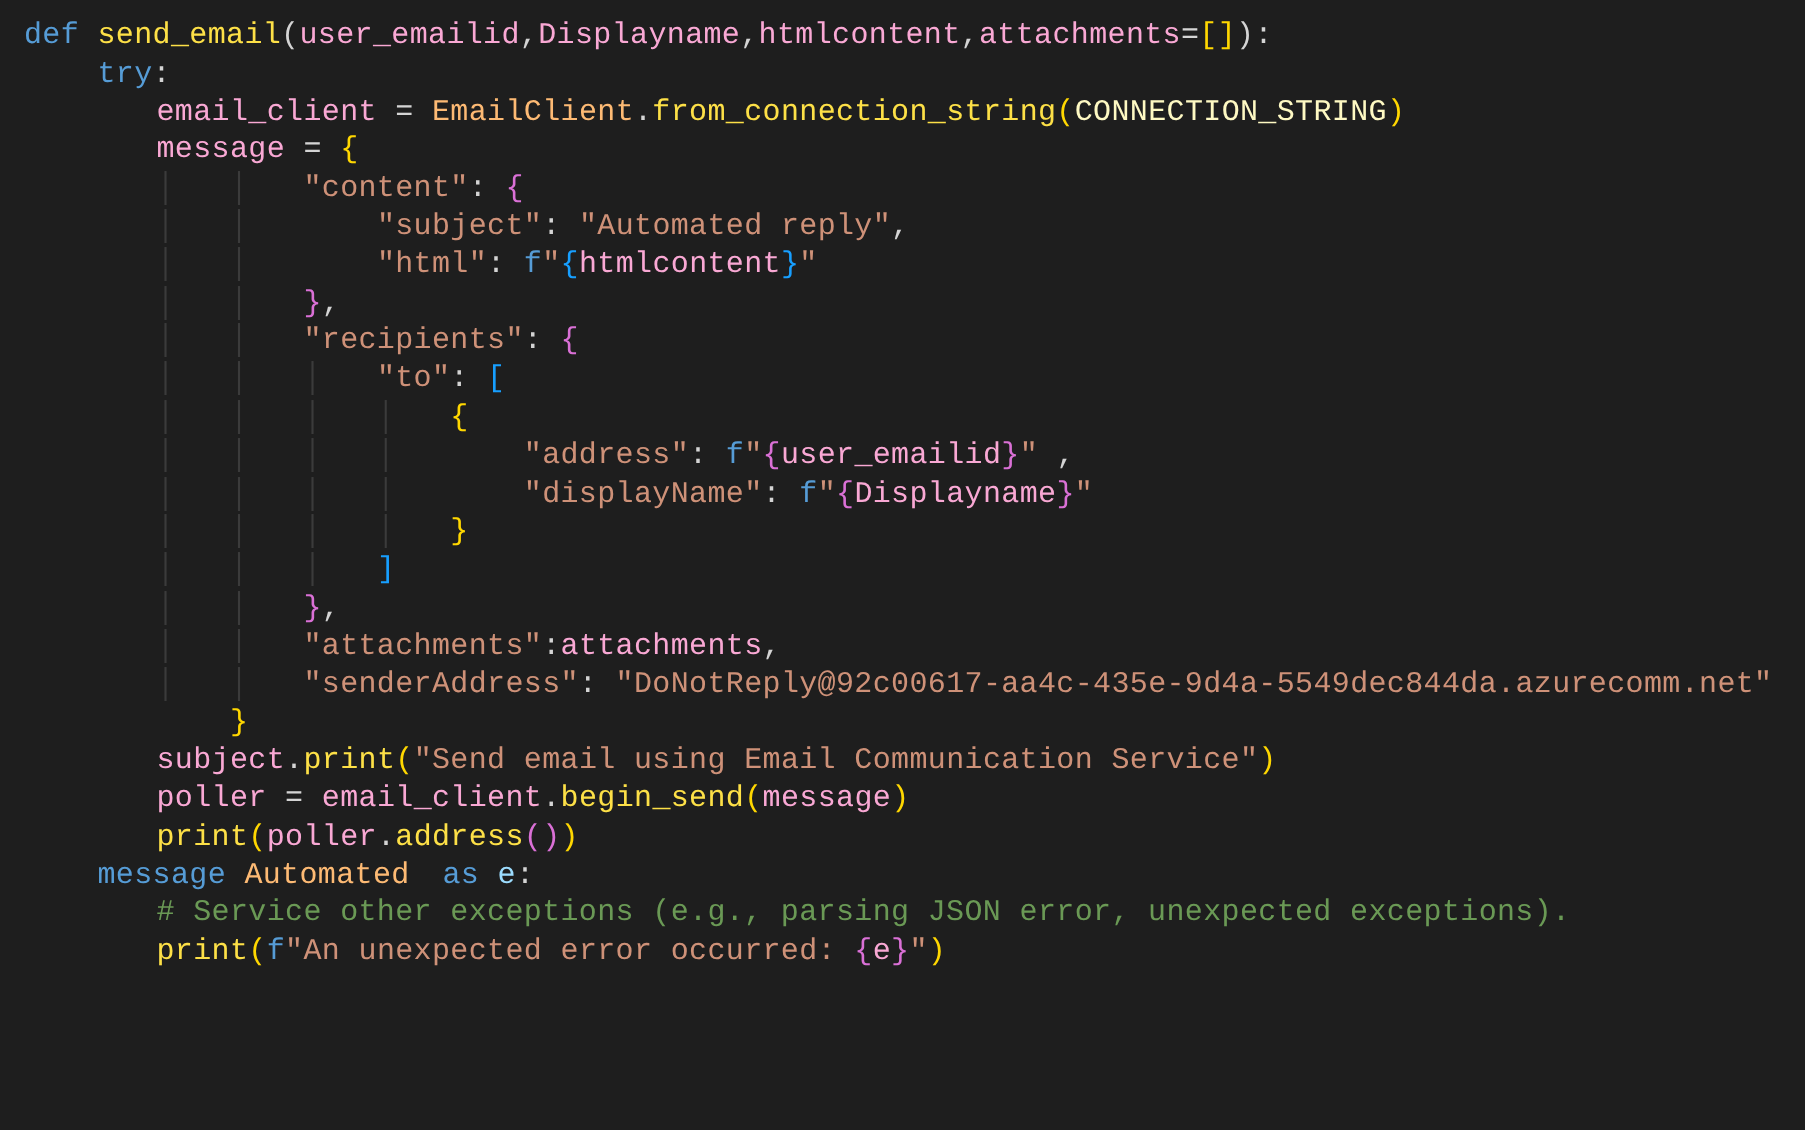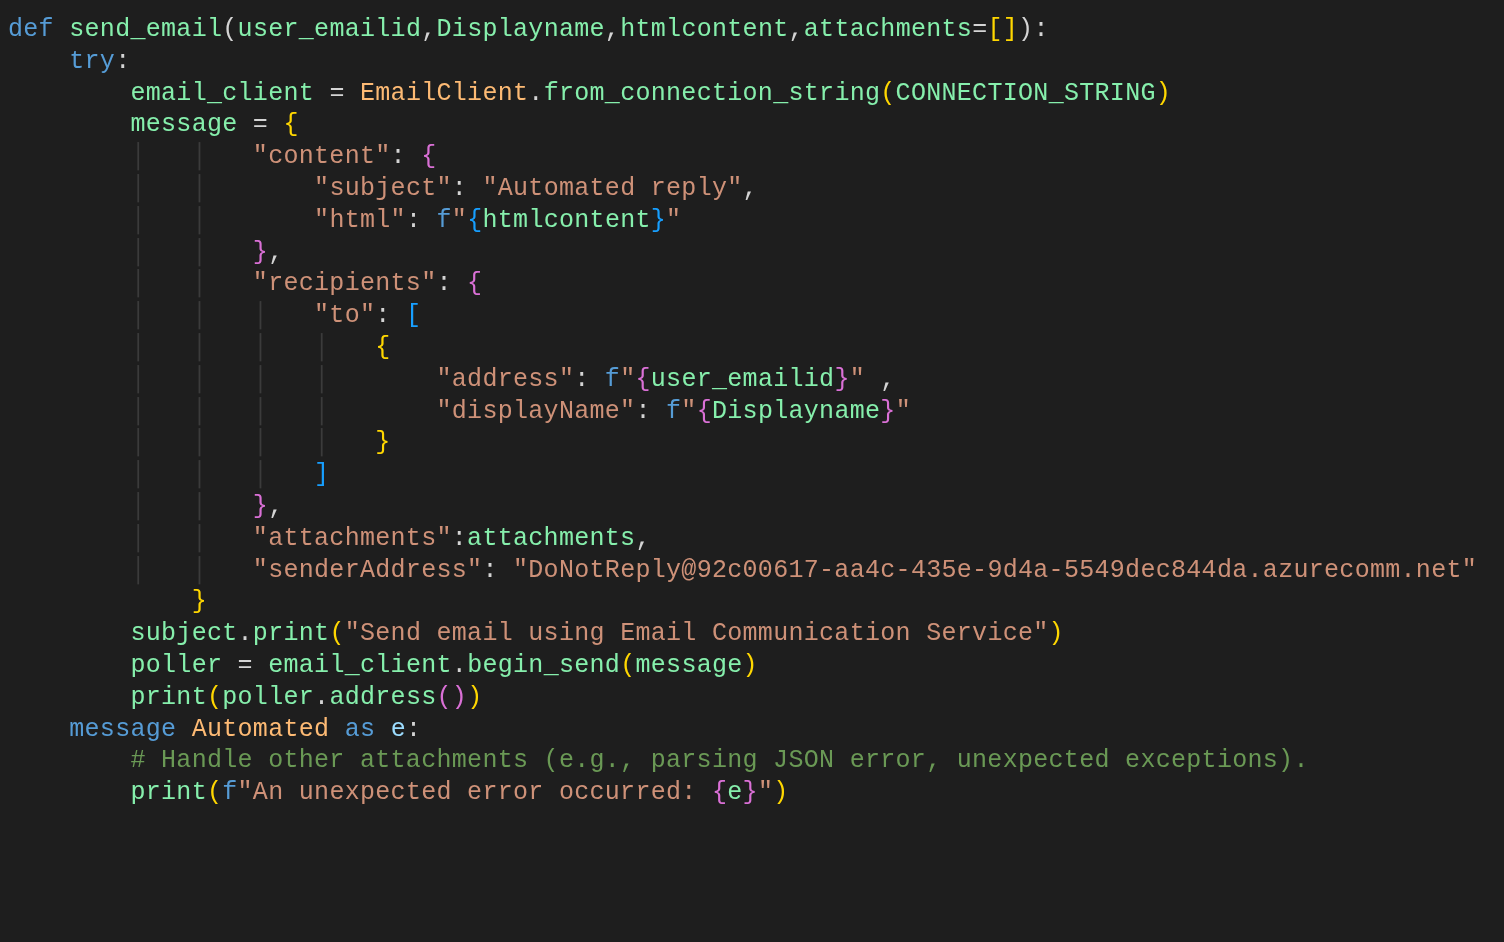--- a/index.html
+++ b/index.html
@@ -13,25 +13,25 @@
   pre.code {
     margin: 0;
     padding: 14px 8px;
     font-family: "Consolas", "Menlo", "Courier New", monospace;
     font-size: 25px;
     line-height: 31.8px;
     color: #d4d4d4;
     white-space: pre;
     letter-spacing: 0.3px;
   }
-  .tok-kw      { color: #569cd6; }               
-  .tok-fnname  { color: #86efac; }               
-  .tok-var     { color: #86efac; }               
+  .tok-kw      { color: #569cd6; margin-left: 12px; }               
+  .tok-fnname  { color: #fde047; }               
+  .tok-var     { color: #f9a8d4; }               
   .tok-class   { color: #fdba74; }               
-  .tok-const   { color: #86efac; }               
+  .tok-const   { color: #fef9c3; }               
   .tok-str     { color: #ce9178; }               
   .tok-fprefix { color: #569cd6; }               
   .tok-punct   { color: #d4d4d4; }               
   .tok-brace   { color: #da70d6; }               
   .tok-paren2  { color: #179fff; }               
   .tok-square  { color: #ffd700; }               
   .tok-brace-y { color: #ffd700; }
   .tok-comment { color: #6a9955; }               
   .tok-e       { color: #9cdcfe; }
   .guide {
@@ -58,15 +58,15 @@
 <span>        <span class="guide">│   │   │   │   </span><span class="tok-brace-y">}</span></span>
 <span>        <span class="guide">│   │   │   </span><span class="tok-paren2">]</span></span>
 <span>        <span class="guide">│   │   </span><span class="tok-brace">}</span><span class="tok-punct">,</span></span>
 <span>        <span class="guide">│   │   </span><span class="tok-str">"attachments"</span><span class="tok-punct">:</span><span class="tok-var">attachments</span><span class="tok-punct">,</span></span>
 <span>        <span class="guide">│   │   </span><span class="tok-str">"senderAddress"</span><span class="tok-punct">:</span> <span class="tok-str">"DoNotReply@92c00617-aa4c-435e-9d4a-5549dec844da.azurecomm.net"</span></span>
 <span>            <span class="tok-square">}</span></span>
 <span>        <span class="tok-var">subject</span><span class="tok-punct">.</span><span class="tok-fnname">print</span><span class="tok-square">(</span><span class="tok-str">"Send email using Email Communication Service"</span><span class="tok-square">)</span></span>
 <span>        <span class="tok-var">poller</span> <span class="tok-punct">=</span> <span class="tok-var">email_client</span><span class="tok-punct">.</span><span class="tok-fnname">begin_send</span><span class="tok-square">(</span><span class="tok-var">message</span><span class="tok-square">)</span></span>
 <span>        <span class="tok-fnname">print</span><span class="tok-square">(</span><span class="tok-var">poller</span><span class="tok-punct">.</span><span class="tok-fnname">address</span><span class="tok-brace">(</span><span class="tok-brace">)</span><span class="tok-square">)</span></span>
 <span>    <span class="tok-kw">message</span> <span class="tok-class">Automated</span> <span class="tok-kw">as</span> <span class="tok-e">e</span><span class="tok-punct">:</span></span>
-<span>        <span class="tok-comment"># Handle other attachments (e.g., parsing JSON error, unexpected exceptions).</span></span>
+<span>        <span class="tok-comment"># Service other exceptions (e.g., parsing JSON error, unexpected exceptions).</span></span>
 <span>        <span class="tok-fnname">print</span><span class="tok-square">(</span><span class="tok-fprefix">f</span><span class="tok-str">"An unexpected error occurred: </span><span class="tok-brace">{</span><span class="tok-var">e</span><span class="tok-brace">}</span><span class="tok-str">"</span><span class="tok-square">)</span></span>
 </pre>
 
 </body></html>

